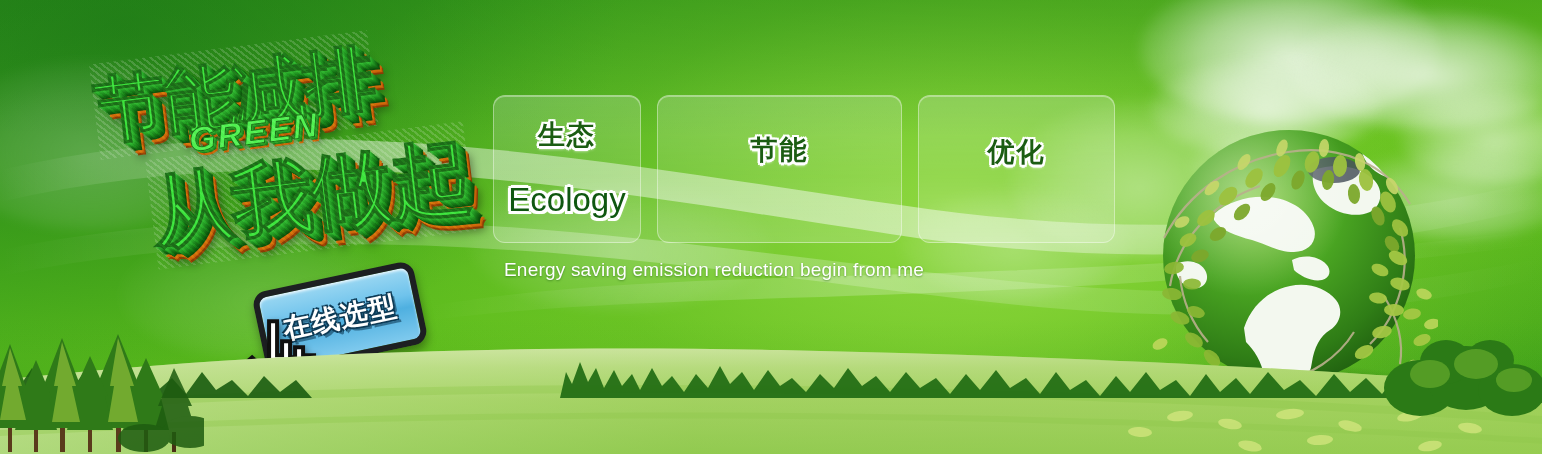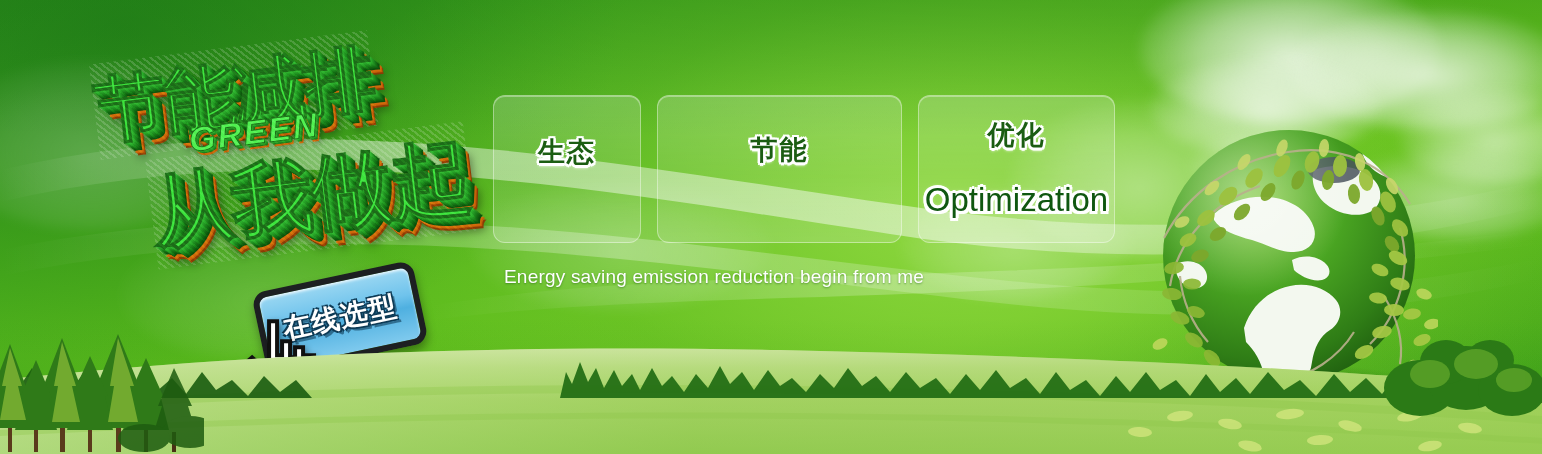--- a/index.html
+++ b/index.html
@@ -199,21 +199,21 @@
     text-shadow:
       -2.5px -2.5px 0 #ffffff, 2.5px -2.5px 0 #ffffff, -2.5px 2.5px 0 #ffffff, 2.5px 2.5px 0 #ffffff,
       0 -3px 0 #ffffff, 0 3px 0 #ffffff, -3px 0 0 #ffffff, 3px 0 0 #ffffff,
       0 0 5px rgba(255,255,255,0.95);
   }
 
   
   .tagline {
     position: absolute;
     left: 504px;
-    top: 266px;
+    top: 259px;
     font-size: 19px;
     color: #ffffff;
     letter-spacing: .2px;
     white-space: nowrap;
     text-shadow: 0 1px 2px rgba(30,90,20,0.5);
   }
 
   
   .globe-wrap {
     position: absolute;
@@ -290,27 +290,27 @@
     </div>
     <svg class="cursor-hand" viewBox="0 0 74 86">
       <path d="M26 6 L34 6 L34 40 L39 40 L39 26 L47 26 L47 42 L52 42 L52 32 L60 32 L60 48 L64 48 L64 40 L71 40
                L71 62 C71 74 62 82 50 82 L34 82 C22 82 14 74 10 64 L2 48 L9 42 L20 52 L26 52 Z" fill="#ffffff" stroke="#101010" stroke-width="4" stroke-linejoin="miter"></path>
     </svg>
   </div>
 
   <div class="cards">
     <div class="card card-1">
       <span class="card-cn">生态</span>
+      <span class="card-en">Ecology</span>
     </div>
     <div class="card card-2">
       <span class="card-cn">节能</span>
     </div>
     <div class="card card-3">
       <span class="card-cn">优化</span>
-      <span class="card-en">Optimization</span>
     </div>
   </div>
 
   <div class="tagline">Energy saving emission reduction begin from me</div>
 
   <svg class="globe-wrap" viewBox="0 0 290 300">
     <defs>
       <radialGradient id="gsph" cx="38%" cy="30%" r="78%">
         <stop offset="0%" stop-color="#7fc93a"></stop>
         <stop offset="42%" stop-color="#4aa522"></stop>

